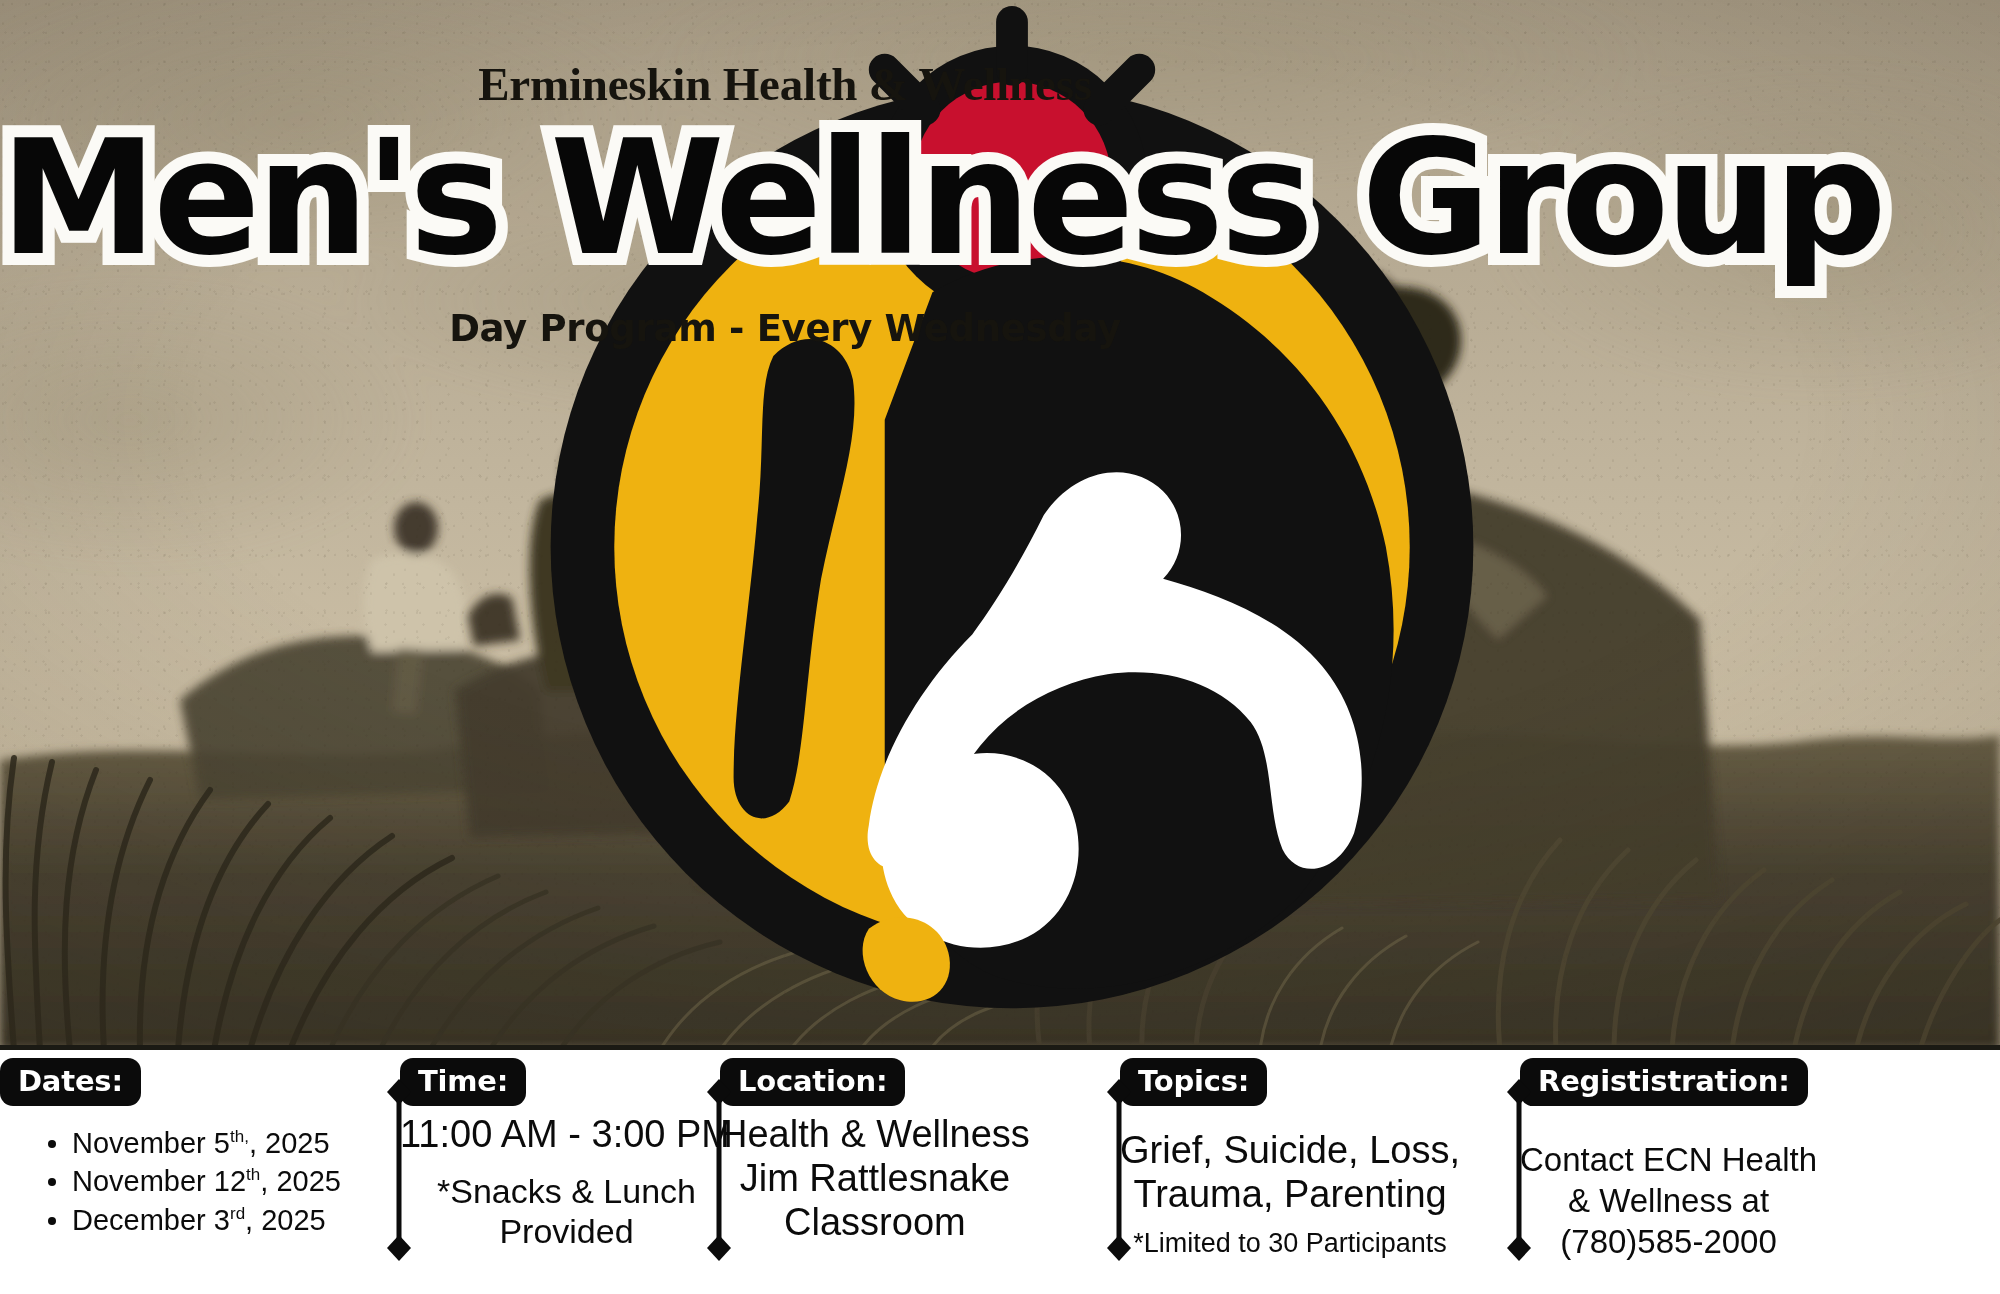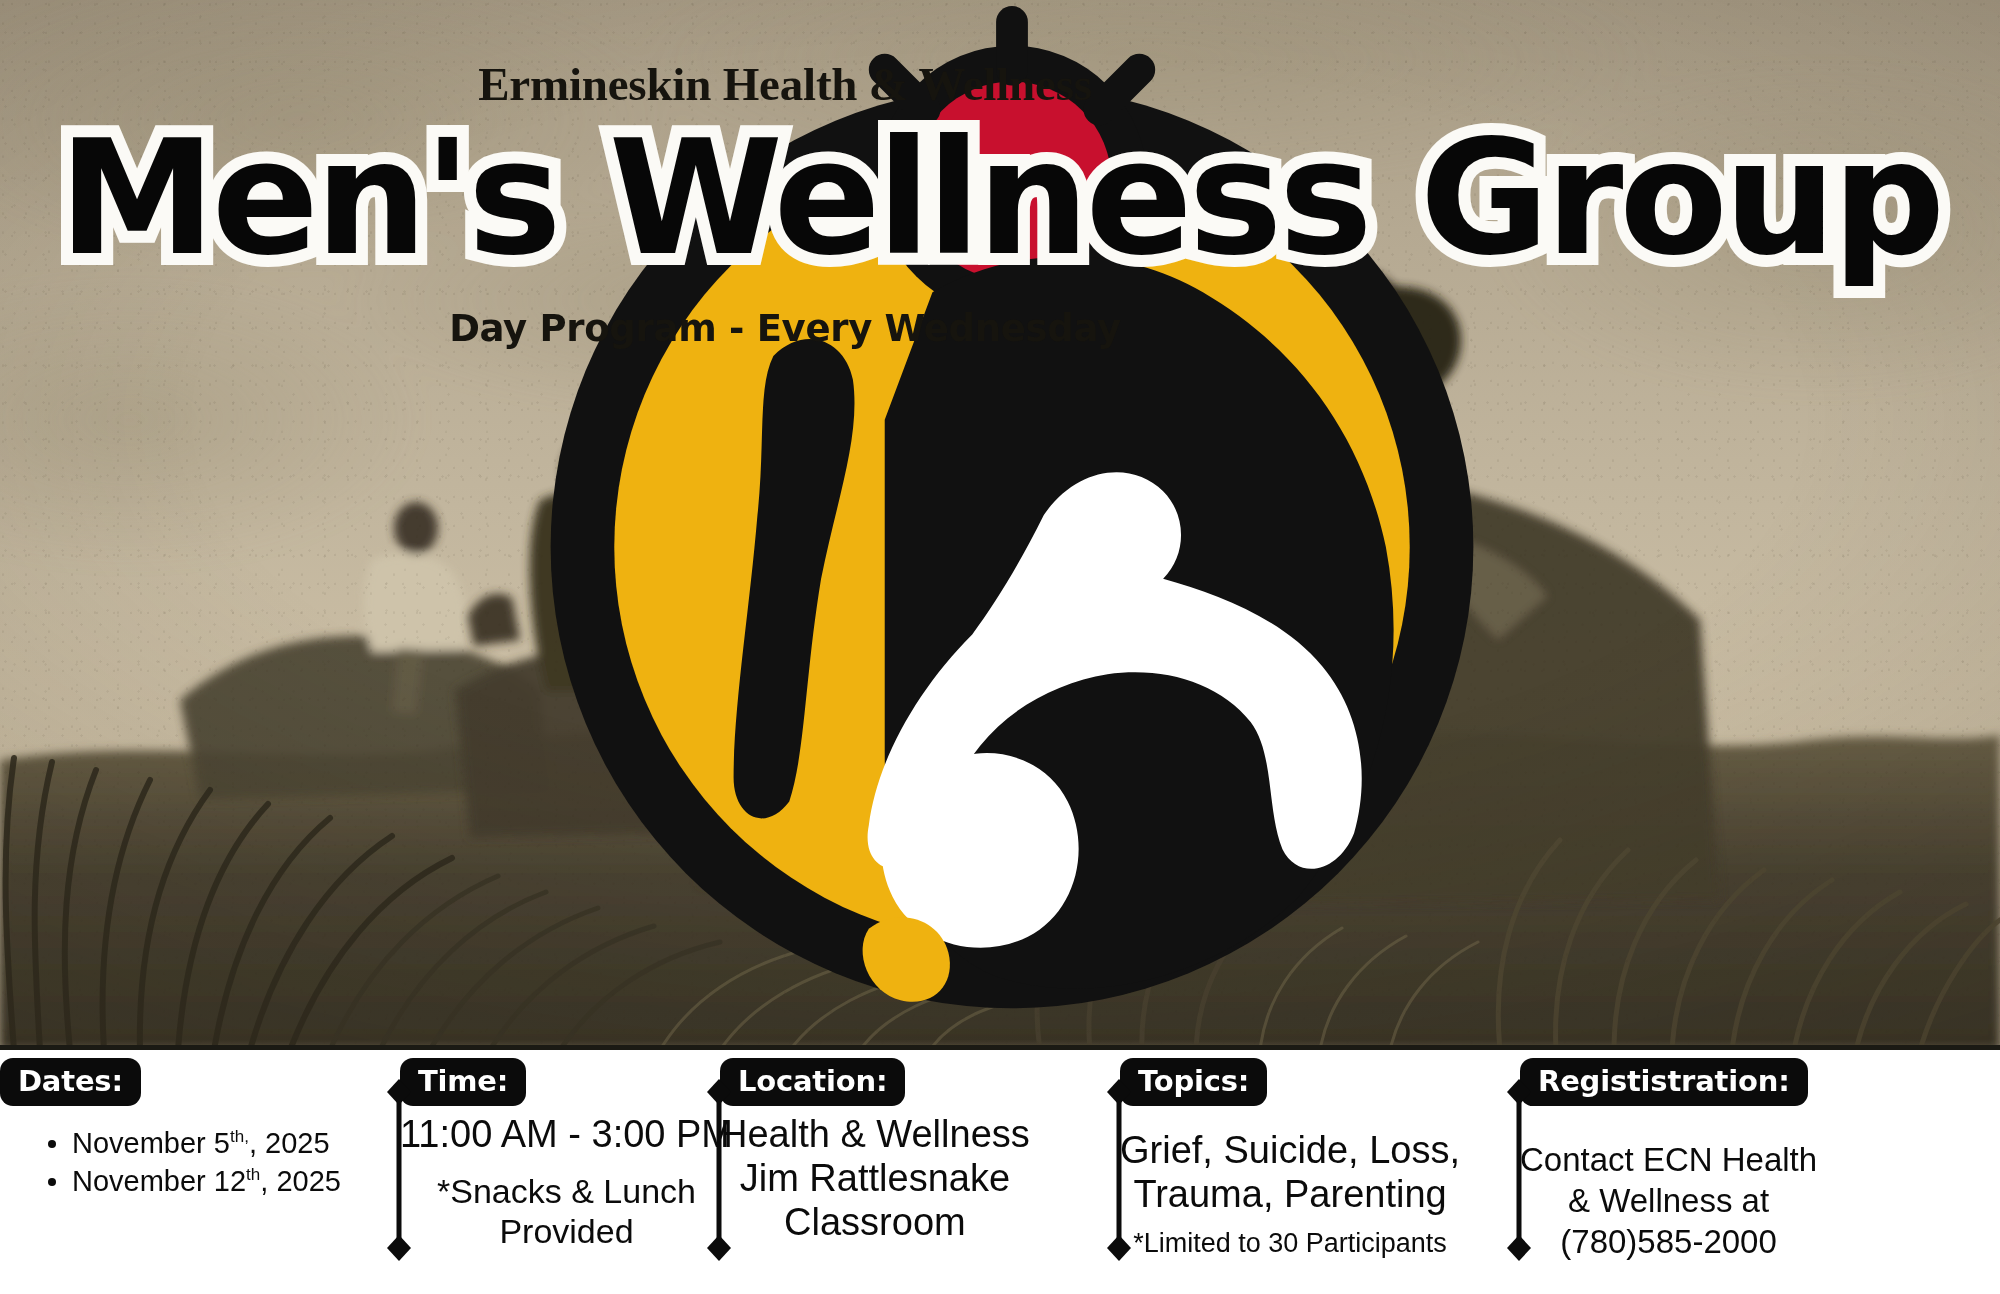--- a/index.html
+++ b/index.html
@@ -73,21 +73,21 @@
     font-weight: bold;
     font-size: 47px;
     letter-spacing: -0.2px;
     color: #16140e;
   }
 
   #main-title {
     position: absolute;
     left: 0; top: 118px;
     width: 2000px;
-    text-align: center;
+    text-align: left;
     font-family: "DejaVu Sans", sans-serif;
     font-weight: bold;
     font-size: 158px;
     line-height: 1.02;
     letter-spacing: -4px;
     color: #070707;
     -webkit-text-stroke: 24px #fbfaf6;
     paint-order: stroke fill;
     white-space: nowrap;
   }
@@ -430,20 +430,24 @@
       <div class="pill">Dates:</div>
       <ul id="dates-list" class="col-body">
         <li>
           <span>November</span>
           <span>5</span><sup>th,</sup><span>, 2025</span>
         </li>
         <li>
           <span>November</span>
           <span>12</span><sup>th</sup><span>, 2025</span>
         </li>
+        <li>
+          <span>December</span>
+          <span>3</span><sup>rd</sup><span>, 2025</span>
+        </li>
       </ul>
     </div>
 
     <div class="info-col col-time">
       <div class="pill">Time:</div>
       <div class="col-body">
         <div class="big-line">11:00 AM - 3:00 PM</div>
         <div class="note-line">
           <div>*Snacks &amp; Lunch</div>
           <div>Provided</div>

